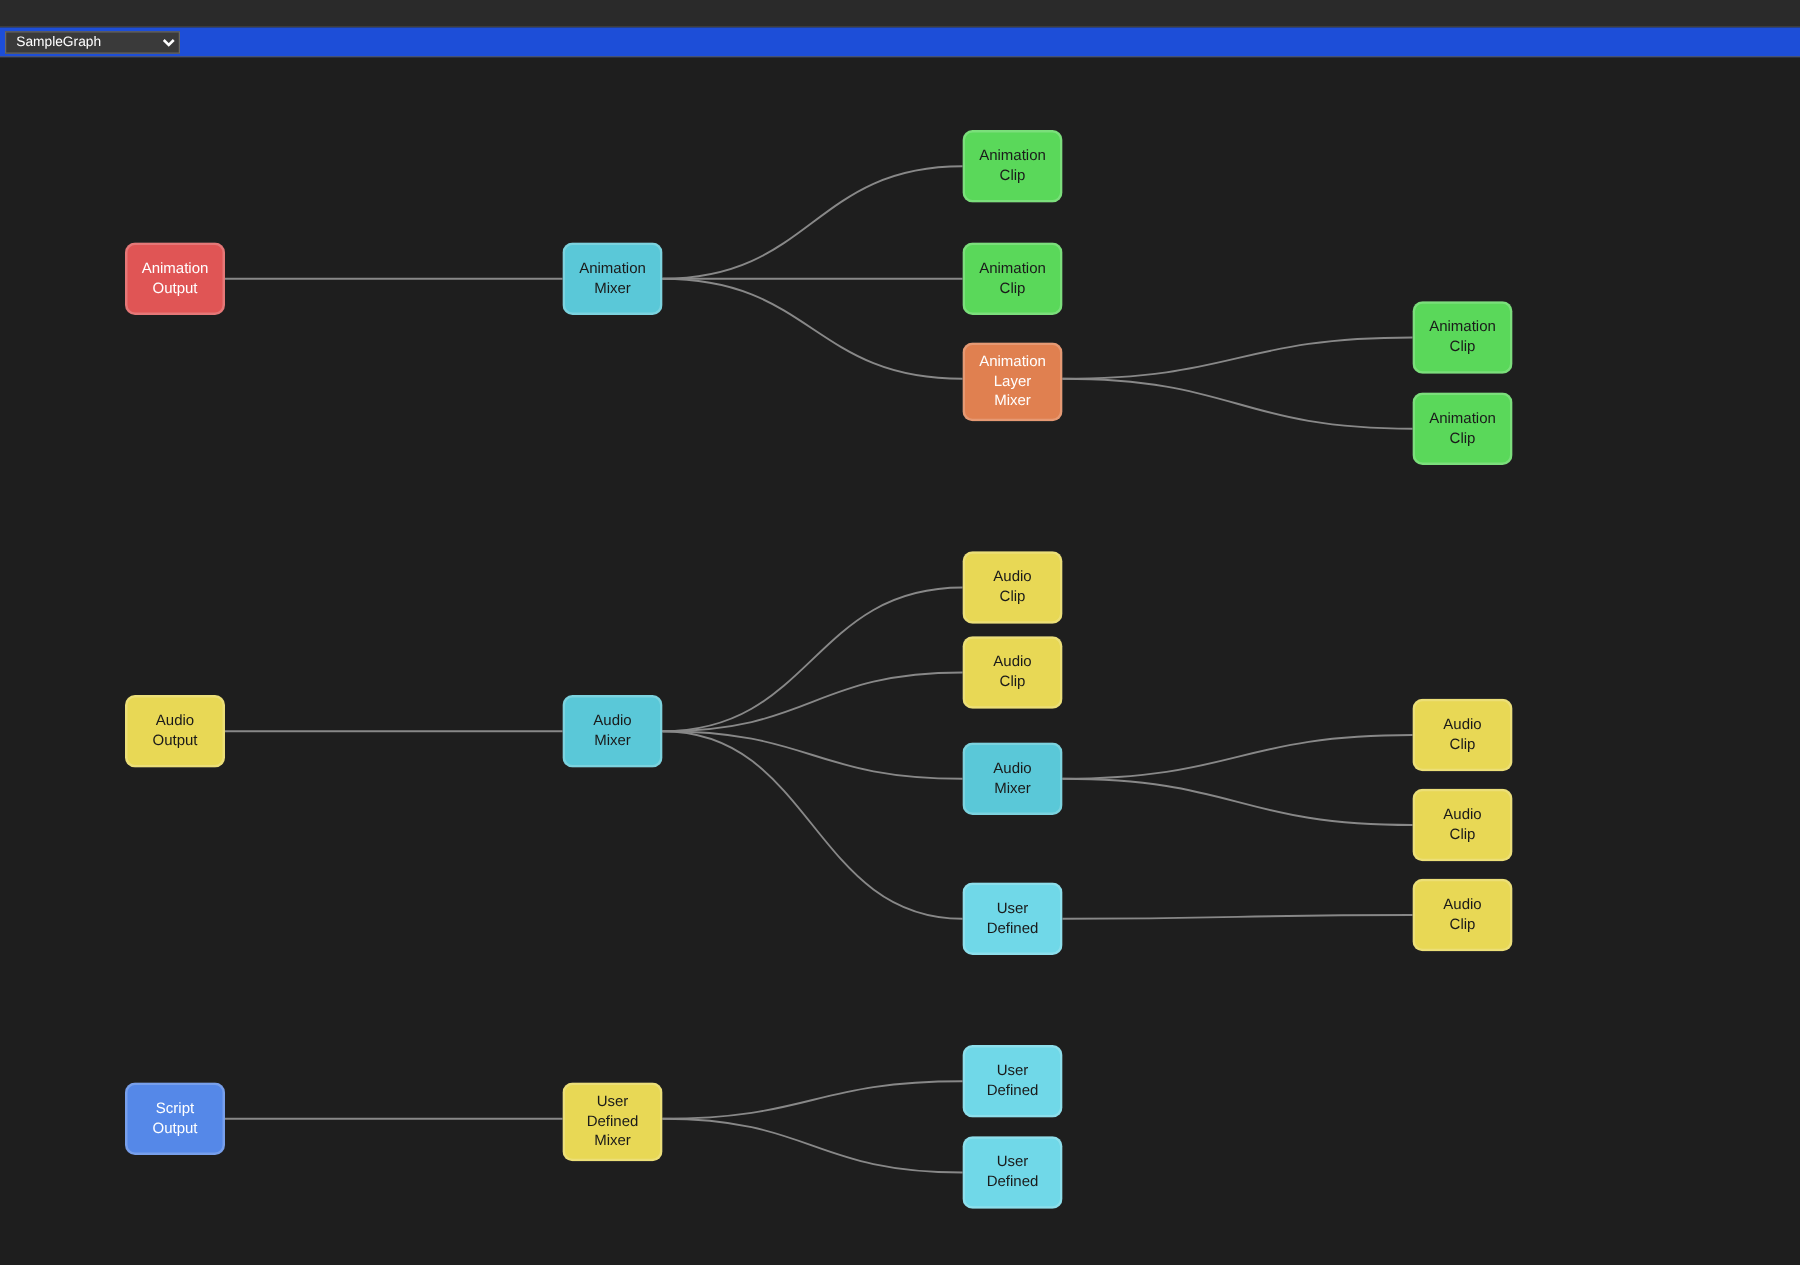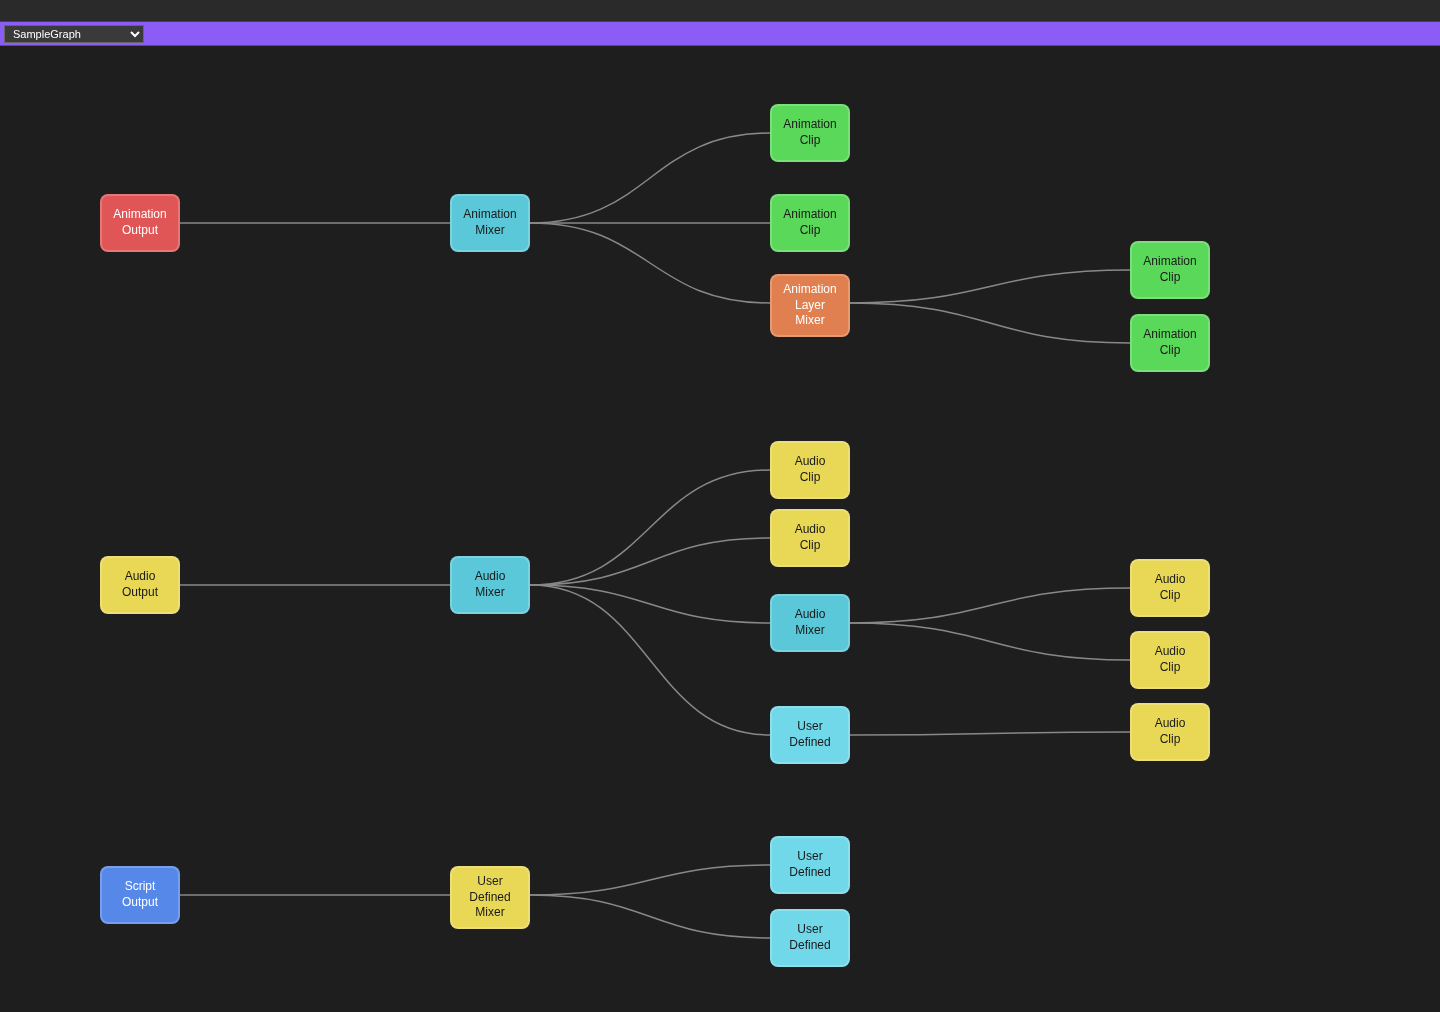--- a/index.html
+++ b/index.html
@@ -17,21 +17,21 @@
       display: flex;
       align-items: center;
       padding: 0 8px;
       border-bottom: 1px solid #444;
     }
     .title-bar-text {
       font-size: 11px;
       color: #ccc;
     }
     .dropdown-bar {
-      background: #8b5cf6;
+      background: #1d4ed8;
       height: 24px;
       display: flex;
       align-items: center;
       padding: 0 4px;
       border-bottom: 1px solid #555;
     }
     .dropdown-select {
       background: #3a3a3a;
       color: #fff;
       border: 1px solid #666;

